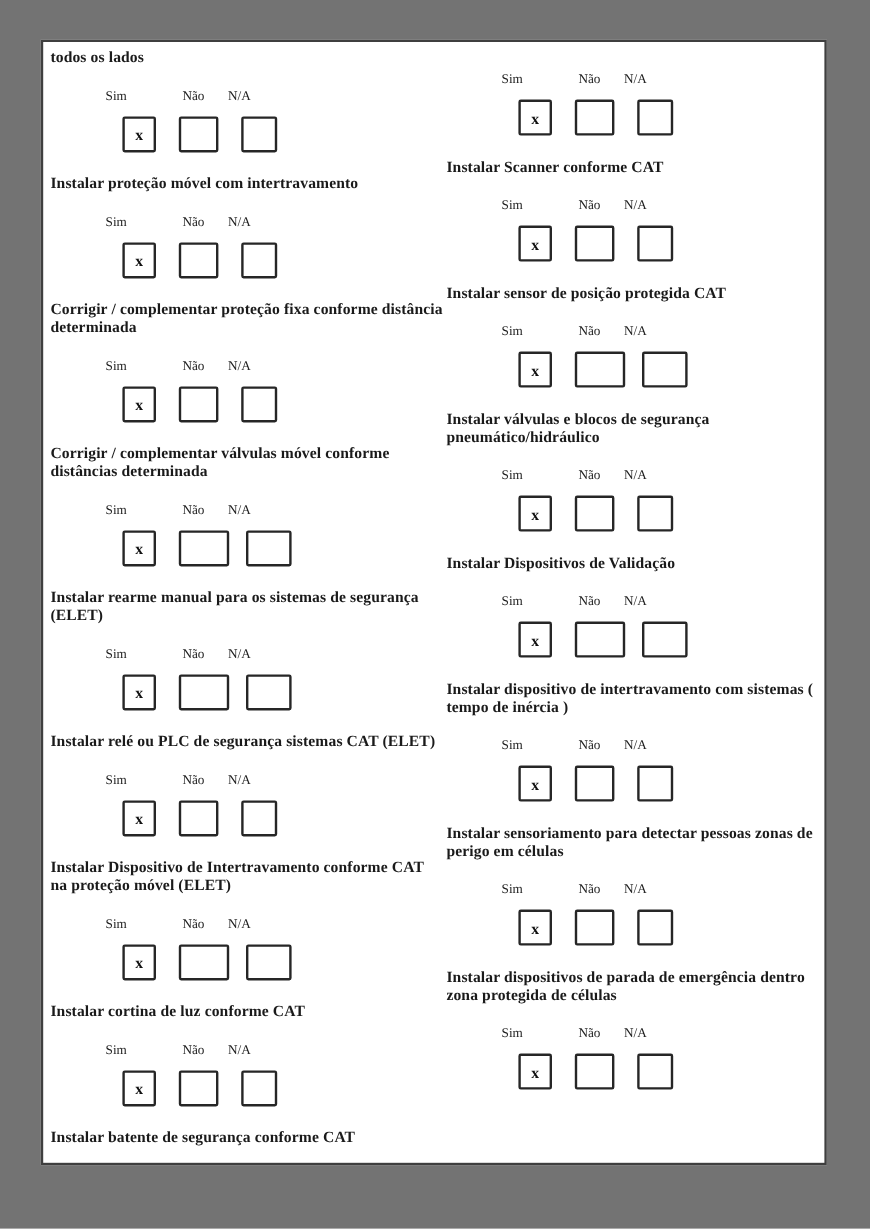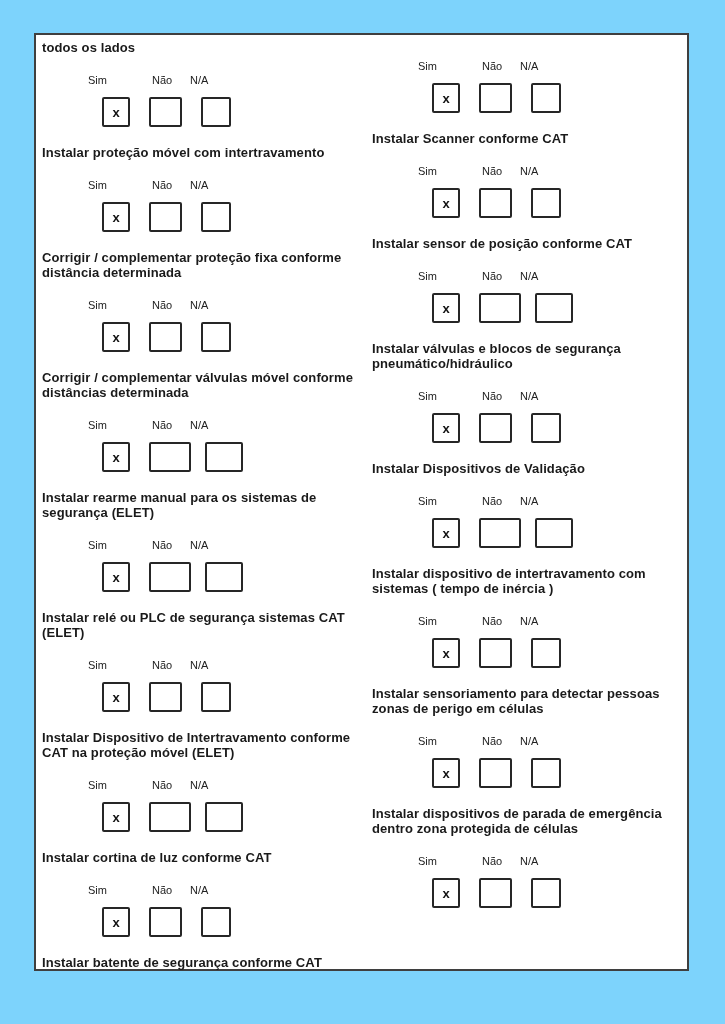--- a/index.html
+++ b/index.html
@@ -1,18 +1,18 @@
 <!DOCTYPE html>
 <html><head>
 <meta charset="utf-8">
 <style>
   html,body { margin:0; padding:0; background:#ffffff; }
   .page {
-    position:relative; width:725px; height:1024px; background:#7dd3fc;
-    font-family:Liberation Sans, sans-serif; overflow:hidden;
+    position:relative; width:725px; height:1024px; background:#737373;
+    font-family:Liberation Serif, serif; overflow:hidden;
   }
   .frame {
     position:absolute; left:34px; top:33px; width:651px; height:934px;
     border:2px solid #3f3f3f; background:#ffffff; box-sizing:content-box;
   }
   .col { position:absolute; }
   .col-left  { left:42px;  top:40px; width:328px; }
   .col-right { left:372px; top:59px; width:312px; }
   .item-label {
     font-weight:bold; font-size:13px; line-height:15px; color:#1a1a1a;
@@ -211,21 +211,21 @@
       </div>
       <div class="opt-boxes">
         <span class="opt-box b1">
             <span class="mark">x</span>
           </span>
         <span class="opt-box b2"></span>
         <span class="opt-box b3"></span>
       </div>
     </div>
 
-    <p class="item-label">Instalar sensor de posição conforme CAT</p>
+    <p class="item-label">Instalar sensor de posição protegida CAT</p>
 
     <div class="opt-group wide">
       <div class="opt-labels">
         <span class="ol1">Sim</span>
         <span class="ol2">Não</span>
         <span class="ol3">N/A</span>
       </div>
       <div class="opt-boxes">
         <span class="opt-box b1">
             <span class="mark">x</span>

